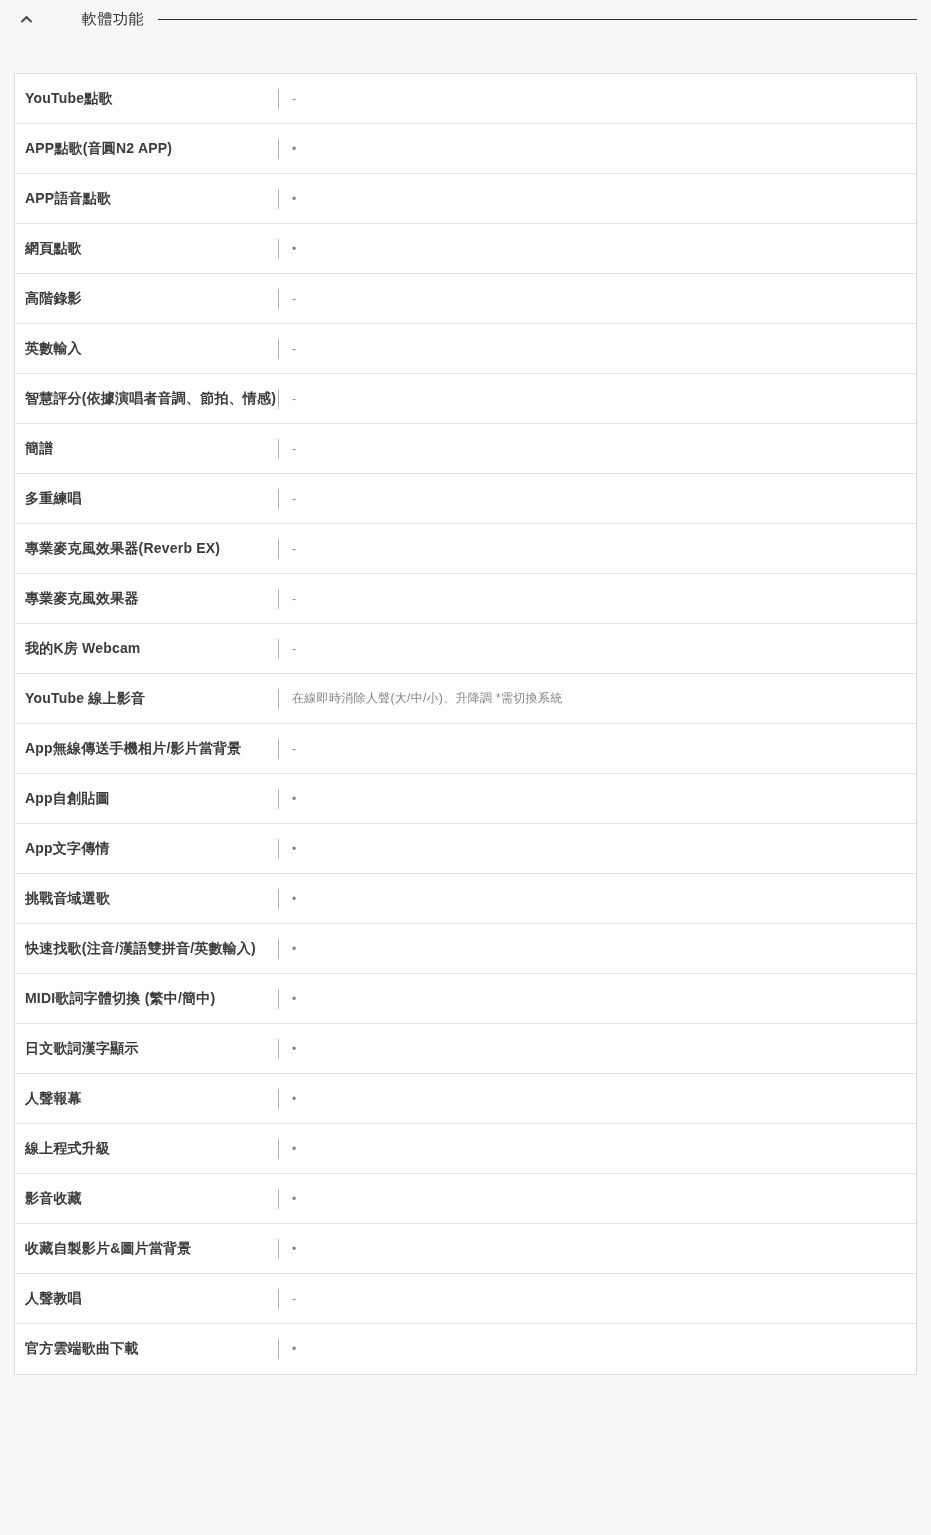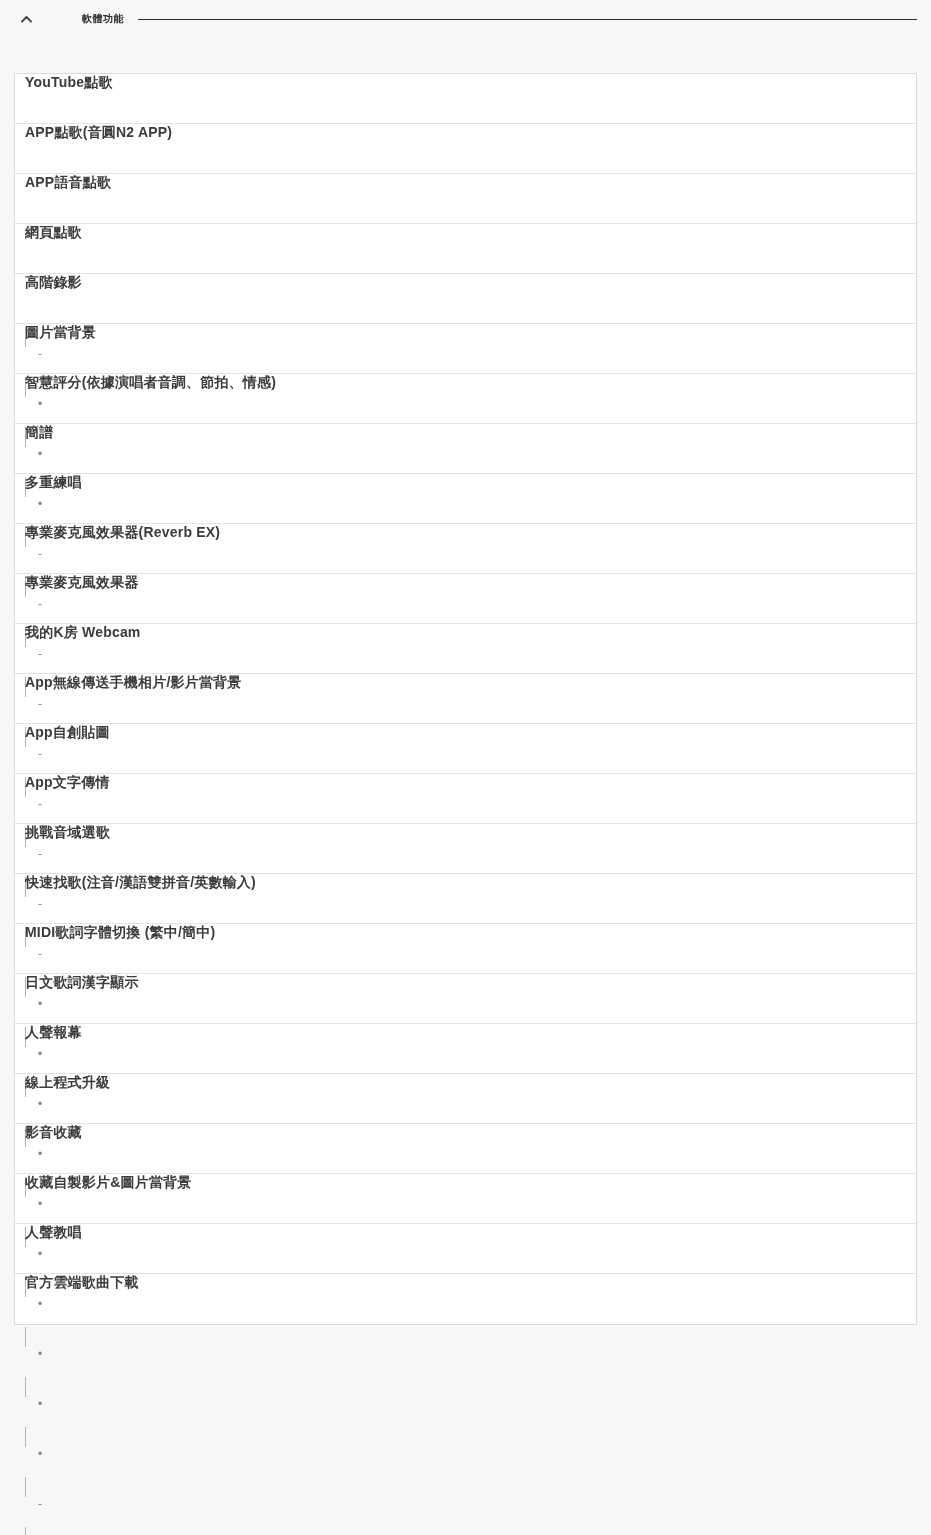--- a/index.html
+++ b/index.html
@@ -26,46 +26,46 @@
   .chevron {
     width: 13px;
     height: 13px;
     display: inline-flex;
     align-items: center;
     justify-content: center;
     flex: none;
   }
   .section-title {
     margin-left: 13px;
-    font-size: 10px;
-    font-weight: bold;
+    font-size: 15px;
+    font-weight: normal;
     color: #2e2e2e;
     letter-spacing: 0.5px;
     white-space: nowrap;
     padding-left: 36px;
   }
   .header-rule {
     flex: 1 1 auto;
     height: 0;
     border-top: 1.5px solid #2f2f2f;
     margin-left: 14px;
   }
   
   .spec-table {
     margin-top: 43px;
     background: #ffffff;
     border: 1px solid #dcdcdc;
   }
   .spec-row {
     display: flex;
+    align-items: center;
     height: 50px;
     padding-left: 10px;
     border-bottom: 1px solid #e4e4e4;
     background: #ffffff;
-    flex-direction: column;
   }
   .spec-row:last-child { border-bottom: none; }
   .spec-label {
     flex: 0 0 253px;
     width: 253px;
     font-size: 14px;
     font-weight: bold;
     color: #3b3b3b;
     letter-spacing: 0.2px;
     white-space: nowrap;
@@ -125,21 +125,21 @@
     <div class="spec-value">•</div>
   </div>
 
   <div class="spec-row">
     <div class="spec-label">高階錄影</div>
     <div class="spec-divider"></div>
     <div class="spec-value">-</div>
   </div>
 
   <div class="spec-row">
-    <div class="spec-label">圖片當背景</div>
+    <div class="spec-label">英數輸入</div>
     <div class="spec-divider"></div>
     <div class="spec-value">-</div>
   </div>
 
   <div class="spec-row">
     <div class="spec-label">智慧評分(依據演唱者音調、節拍、情感)</div>
     <div class="spec-divider"></div>
     <div class="spec-value">-</div>
   </div>
 
@@ -167,20 +167,25 @@
     <div class="spec-divider"></div>
     <div class="spec-value">-</div>
   </div>
 
   <div class="spec-row">
     <div class="spec-label">我的K房 Webcam</div>
     <div class="spec-divider"></div>
     <div class="spec-value">-</div>
   </div>
 
+  <div class="spec-row">
+    <div class="spec-label">YouTube 線上影音</div>
+    <div class="spec-divider"></div>
+    <div class="spec-value">在線即時消除人聲(大/中/小)、升降調 *需切換系統</div>
+  </div>
 
   <div class="spec-row">
     <div class="spec-label">App無線傳送手機相片/影片當背景</div>
     <div class="spec-divider"></div>
     <div class="spec-value">-</div>
   </div>
 
   <div class="spec-row">
     <div class="spec-label">App自創貼圖</div>
     <div class="spec-divider"></div>

